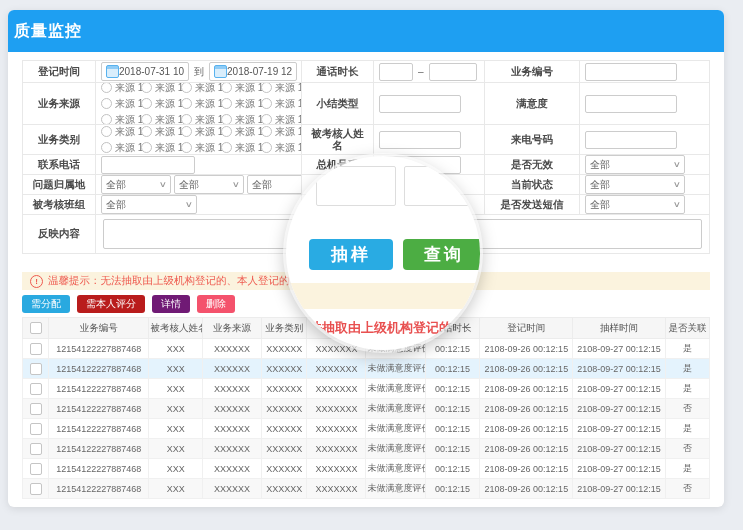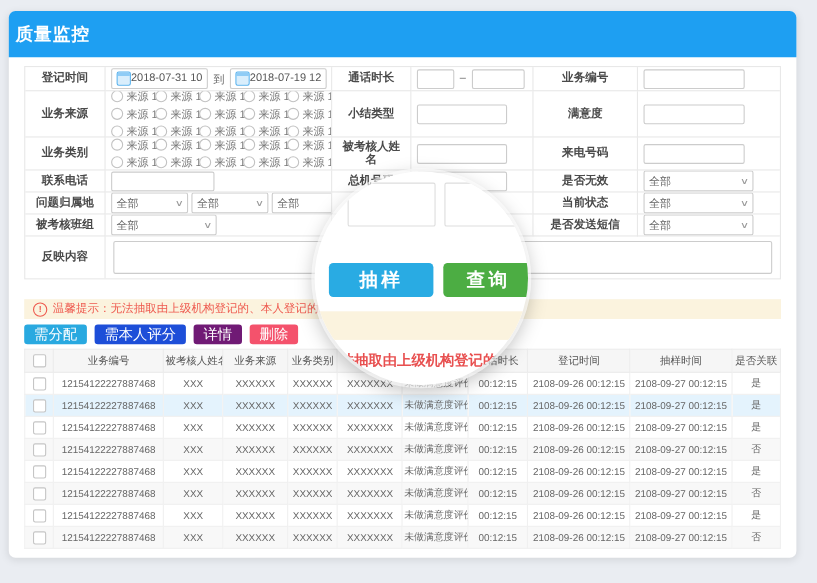--- a/index.html
+++ b/index.html
@@ -36,41 +36,41 @@
   .radio{width:9px;height:9px;border:1px solid #c2c2c2;border-radius:50%;background:#fff;flex:none}
   .tarea{border:1px solid #ccc;border-radius:2px;height:28px;width:100%;margin:3px 2px;background:#fff}
 
   
   .gap{height:18px}
   .notice{height:18px;background:#fbf3de;display:flex;align-items:center;gap:5px;padding:0 8px;
           font-size:10.5px;color:#ee5a4f;white-space:nowrap;overflow:hidden}
   .bang{width:11px;height:11px;border:1px solid #ee5a4f;border-radius:50%;font-size:8px;font-weight:bold;
         display:flex;align-items:center;justify-content:center;flex:none}
   .actions{display:flex;gap:7px;margin:5px 0 4px}
-  .abtn{height:18px;border:none;border-radius:3px;color:#fff;font-size:13px;
+  .abtn{height:18px;border:none;border-radius:3px;color:#fff;font-size:10px;
         display:flex;align-items:center;justify-content:center;padding:0 9px;cursor:pointer}
-  .b-blue{background:#29a9e0}.b-green{background:#1d4ed8}.b-orange{background:#701a75}.b-red{background:#f4526c}
+  .b-blue{background:#29a9e0}.b-green{background:#b91c1c}.b-orange{background:#701a75}.b-red{background:#f4526c}
 
   
   table{width:100%;border-collapse:collapse;table-layout:fixed;font-size:9px;color:#666;text-align:center}
   th{height:18px;background:#f6f6f6;color:#555;font-weight:normal;font-size:9.5px;
      border:1px solid #ececec;overflow:hidden;white-space:nowrap}
   td{height:17px;border:1px solid #f0f0f0;overflow:hidden;white-space:nowrap}
   tbody tr:nth-child(even){background:#f8f8f8}
   tbody tr:nth-child(2){background:#e4f3fd}
   .cb{width:10px;height:10px;border:1px solid #c5c5c5;border-radius:2px;display:inline-block;background:#fff;vertical-align:middle}
 
   
   .magnifier{position:absolute;left:286px;top:156px;width:194px;height:194px;border-radius:50%;background:#fff;
              box-shadow:0 0 0 3px rgba(255,255,255,.6),0 5px 18px rgba(0,0,0,.28);overflow:hidden;z-index:5}
   .m-box{position:absolute;border:1px solid #ddd;border-radius:2px;background:#fff}
   .m-chev{position:absolute;color:#aaa;font-size:13px}
   .m-btn{position:absolute;top:83px;height:31px;border:none;border-radius:4px;color:#fff;font-size:17px;
          font-weight:bold;letter-spacing:3px;display:flex;align-items:center;justify-content:center;cursor:pointer}
-  .m-sample{left:13px;width:95px;background:#29abe3}
+  .m-sample{left:23px;width:84px;background:#29abe3}
   .m-query{left:117px;width:82px;background:#4cad43}
   .m-strip{position:absolute;left:0;top:127px;width:194px;height:26px;background:#fbf3de}
   .m-red{position:absolute;left:10px;top:163px;font-size:13px;font-weight:bold;color:#e85050;
          white-space:nowrap;filter:blur(.4px)}
 </style>
 </head>
 <body>
 
 <div class="card">
   <div class="topbar">

